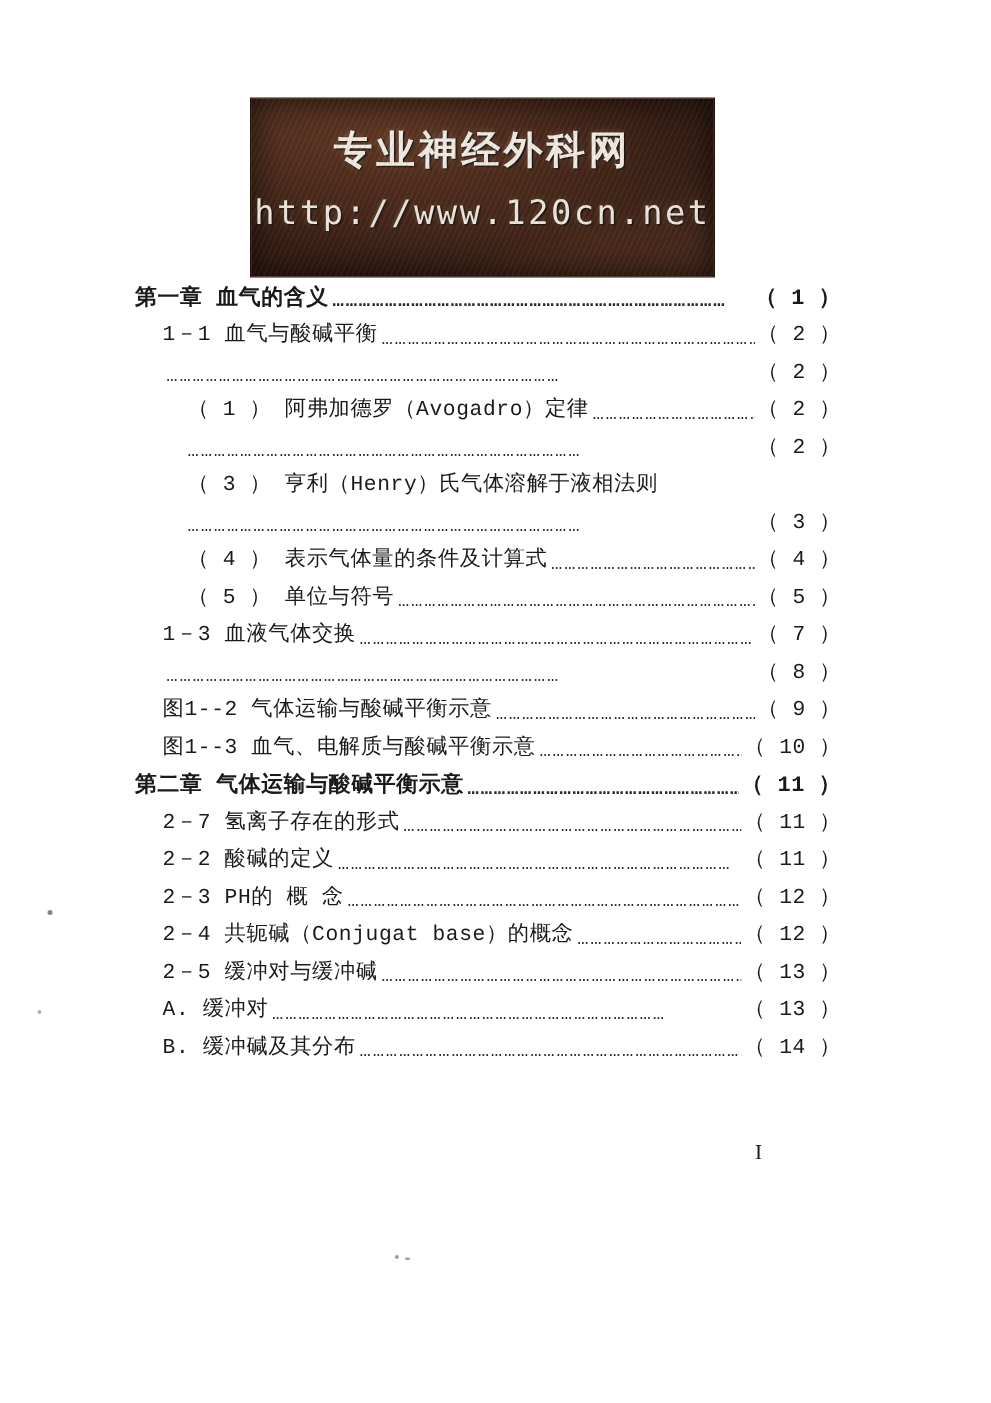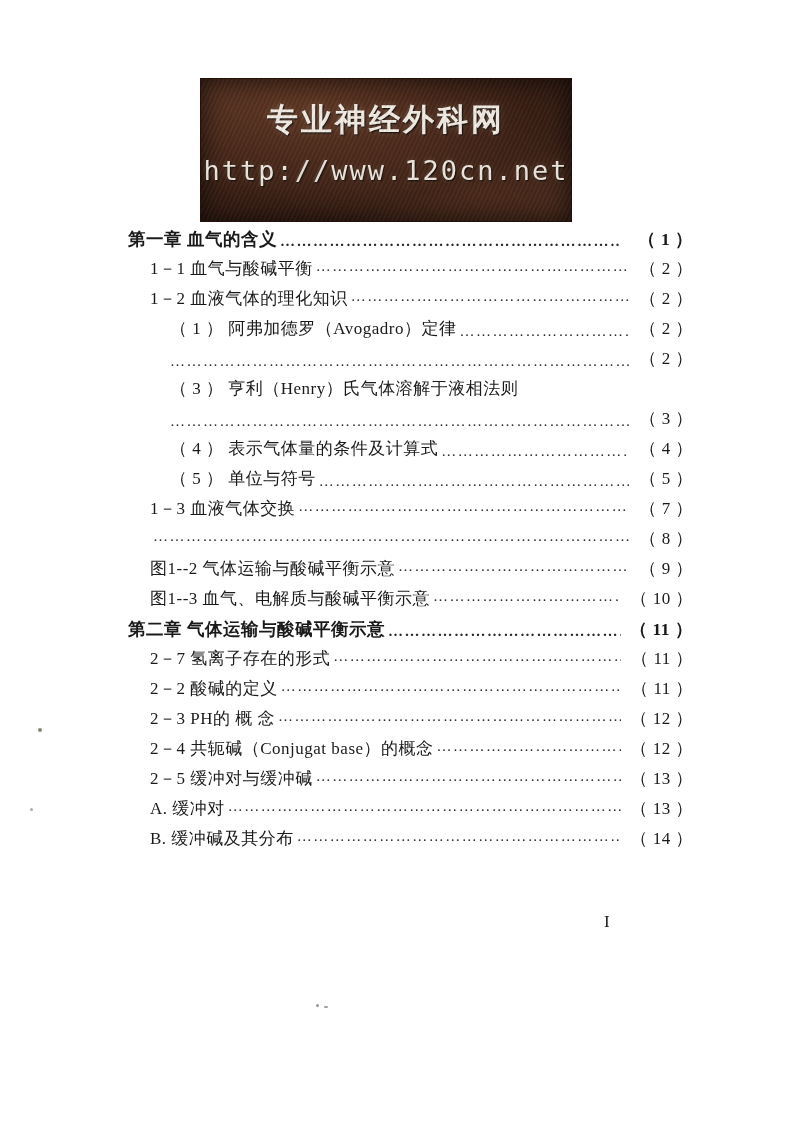--- a/index.html
+++ b/index.html
@@ -67,23 +67,24 @@
     font-family: "DejaVu Sans Mono", monospace;
     font-size: 27px;
     letter-spacing: 2px;
     color: #efe6dc;
     text-shadow: 1px 1px 2px rgba(0,0,0,0.9), 0 0 5px rgba(255,240,220,0.22);
   }
 
   
   .toc {
     position: absolute;
-    left: 128px;
+    left: 108px;
     top: 224px;
     width: 565px;
+    font-family: Liberation Mono, monospace;
   }
   .row {
     display: flex;
     align-items: flex-end;
     font-size: 17px;
     line-height: 30px;
     height: 30px;
     white-space: nowrap;
   }
   .row.chapter {
@@ -107,21 +108,21 @@
   .pg {
     flex: 0 0 62px;
     text-align: right;
     letter-spacing: 0.5px;
   }
   .pg.wide { flex-basis: 70px; }
 
   
   .row.cont .lead { margin-left: 0; }
   .indent0 { padding-left: 0; }
-  .indent1 { padding-left: 22px; align-items: center; }
+  .indent1 { padding-left: 22px; }
   .indent2 { padding-left: 42px; }
 
   
   .folio {
     position: absolute;
     left: 604px;
     top: 912px;
     font-size: 17px;
     font-family: "Liberation Serif", serif;
   }
@@ -148,21 +149,20 @@
       <span class="lbl">第一章   血气的含义</span>
       <span class="lead">………………………………………………………………………………</span>
       <span class="pg wide">（ 1 ）</span>
     </div>
     <div class="row indent1">
       <span class="lbl">1－1   血气与酸碱平衡</span>
       <span class="lead">………………………………………………………………………………</span>
       <span class="pg">（ 2 ）</span>
     </div>
     <div class="row indent1">
-      <span class="lbl">1－2   血液气体的理化知识</span>
       <span class="lead">………………………………………………………………………………</span>
       <span class="pg">（ 2 ）</span>
     </div>
     <div class="row indent2">
       <span class="lbl">（ 1 ）  阿弗加德罗（Avogadro）定律</span>
       <span class="lead">………………………………………………………………………………</span>
       <span class="pg">（ 2 ）</span>
     </div>
     <div class="row indent2 cont">
       <span class="lbl"></span>

